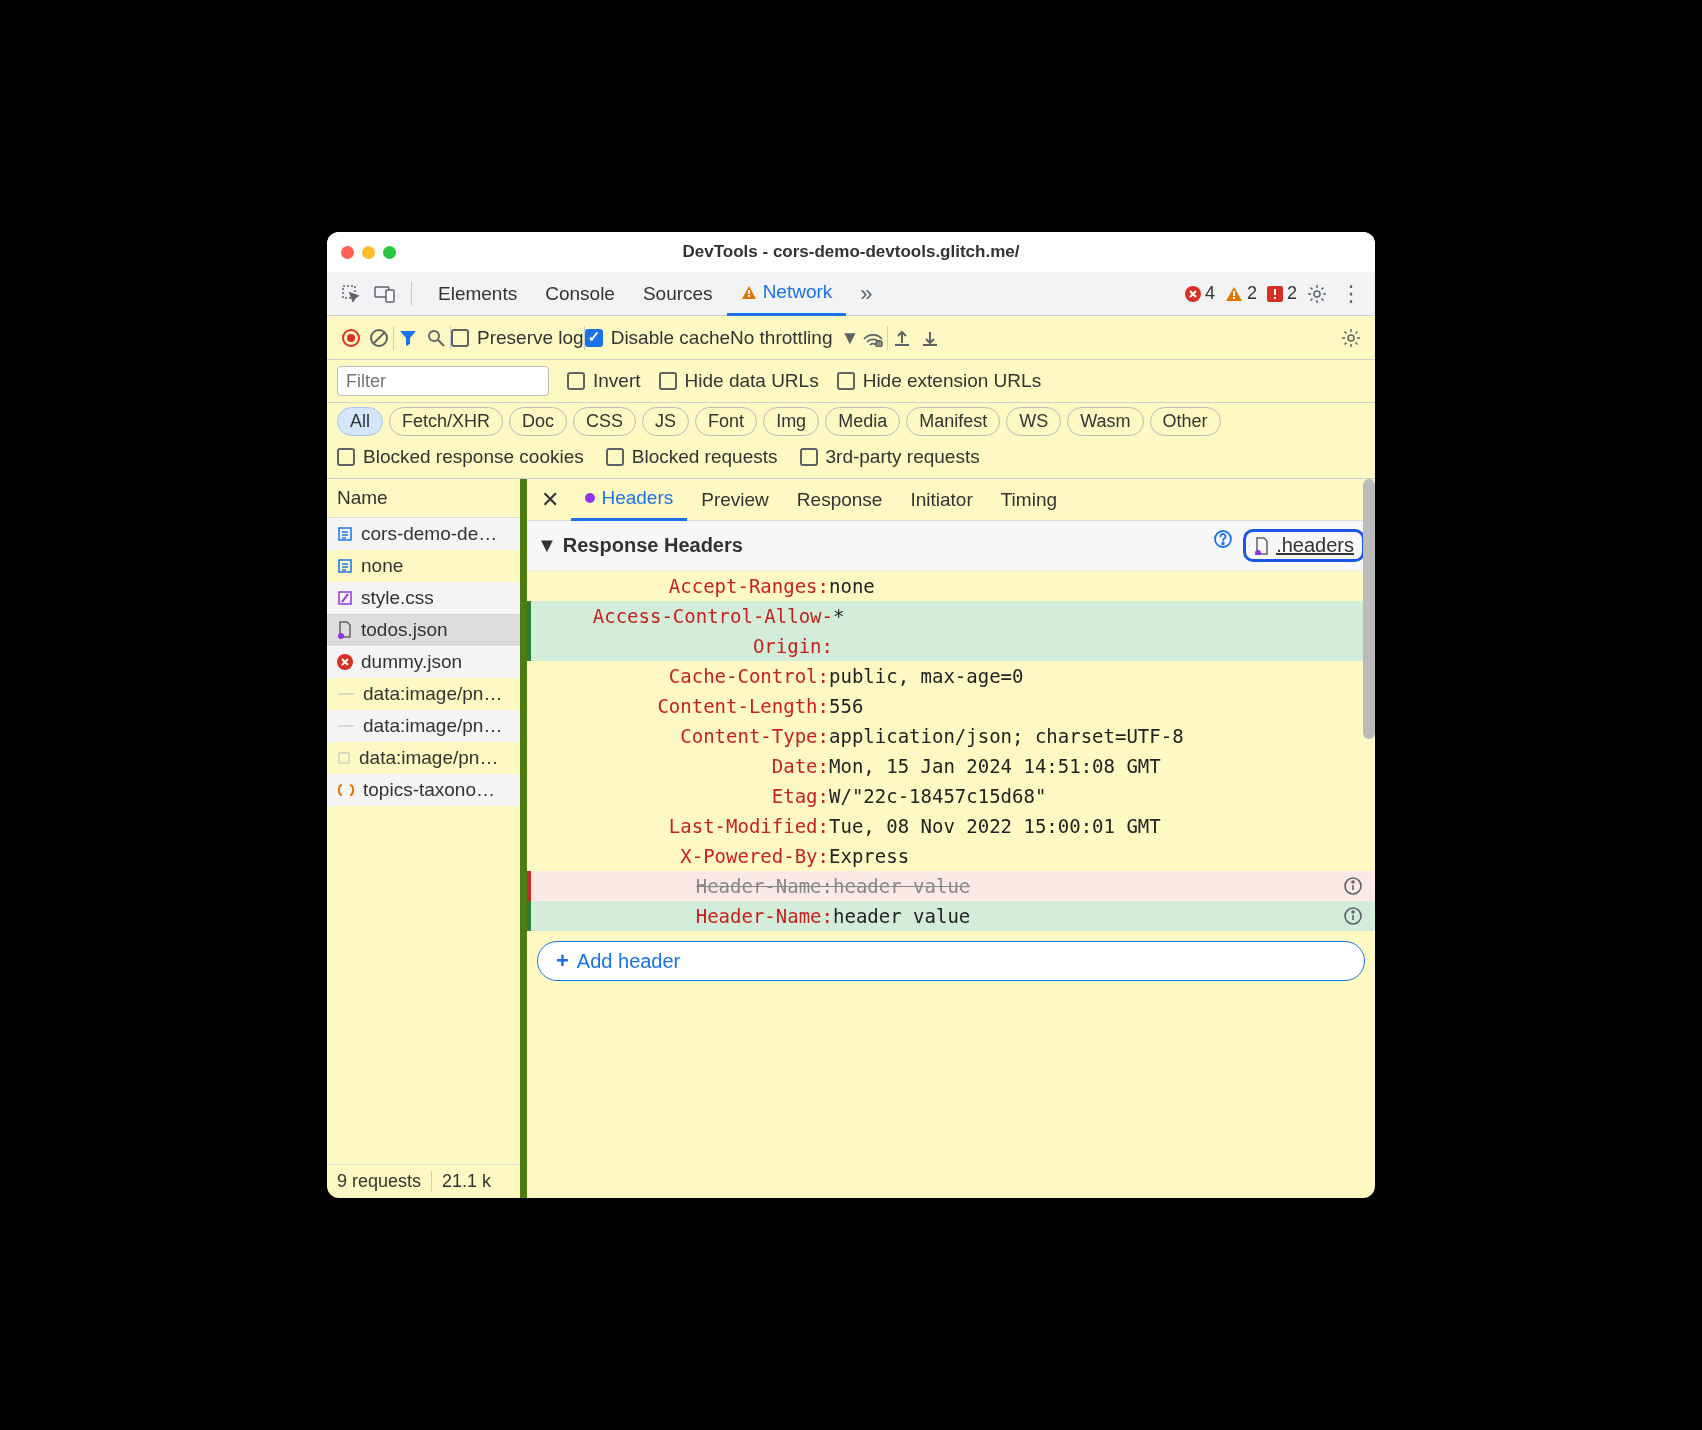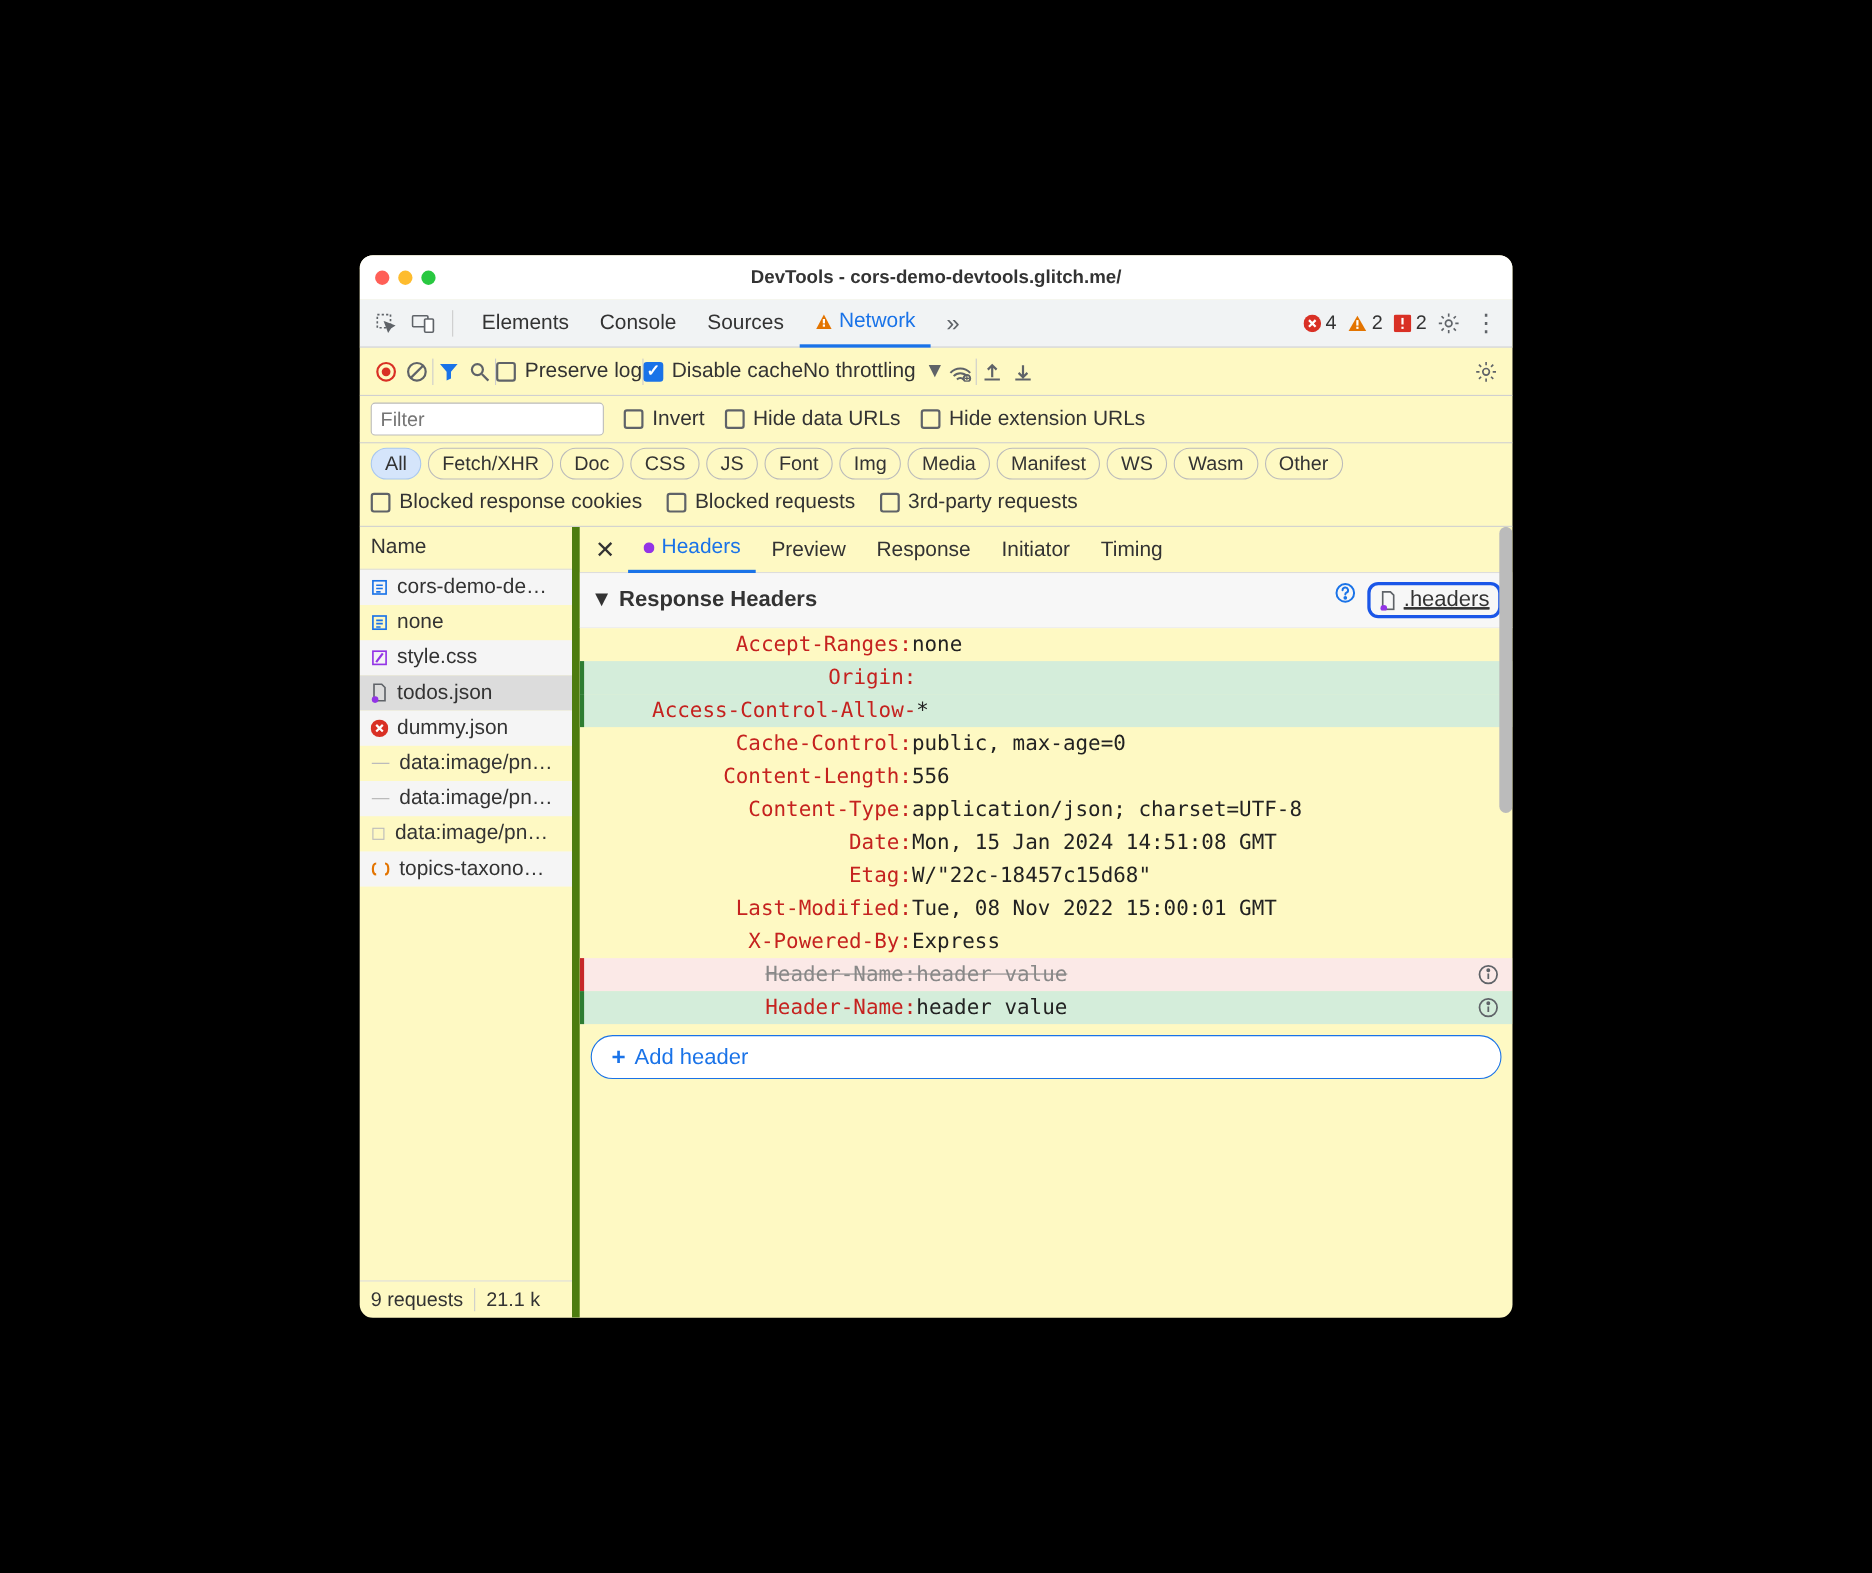--- a/index.html
+++ b/index.html
@@ -371,26 +371,26 @@
             <span>.headers</span>
           </span>
         </span>
       </div>
       <div class="hdrs" id="header-list">
           <div class="hdr ">
             <span class="k">Accept-Ranges:</span>
             <span class="v">none</span>
           </div>
           <div class="hdr green">
+            <span class="k">Access-Control-Allow-</span>
+            <span class="v">*</span>
+          </div>
+          <div class="hdr green">
             <span class="k">Origin:</span>
             <span class="v"></span>
-          </div>
-          <div class="hdr green">
-            <span class="k">Access-Control-Allow-</span>
-            <span class="v">*</span>
           </div>
           <div class="hdr ">
             <span class="k">Cache-Control:</span>
             <span class="v">public, max-age=0</span>
           </div>
           <div class="hdr ">
             <span class="k">Content-Length:</span>
             <span class="v">556</span>
           </div>
           <div class="hdr ">

